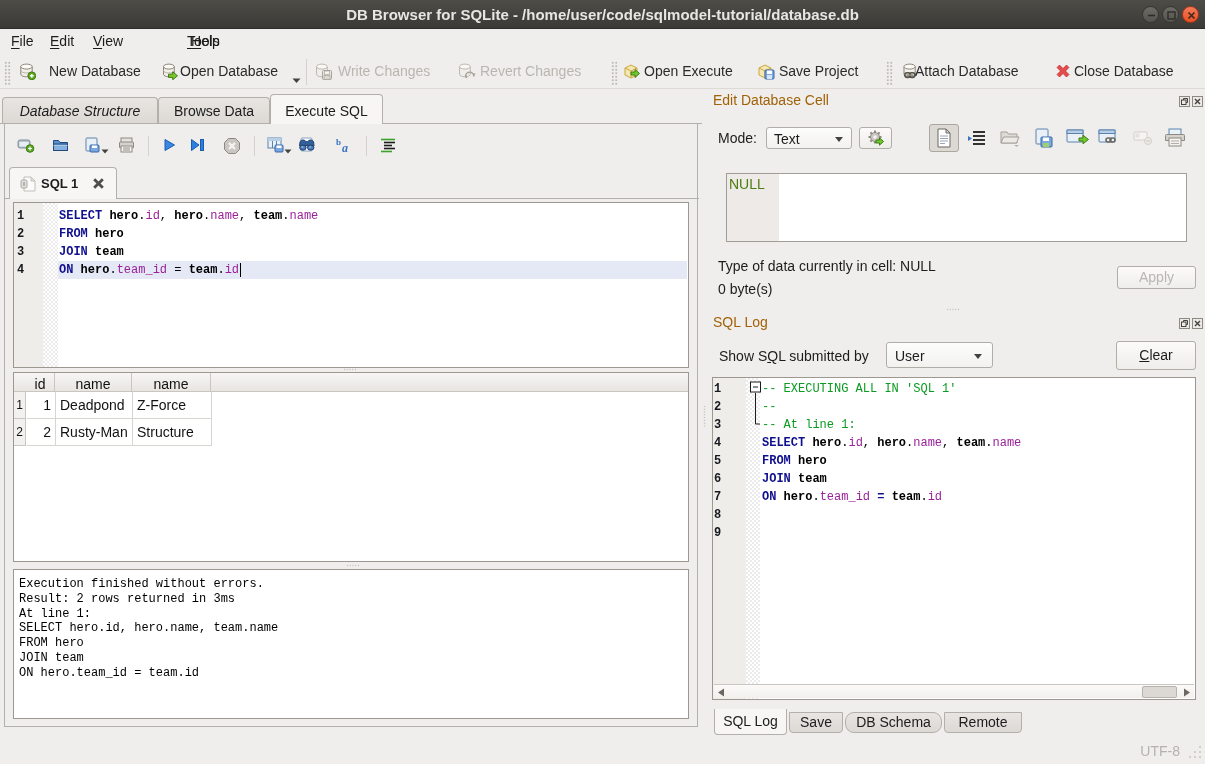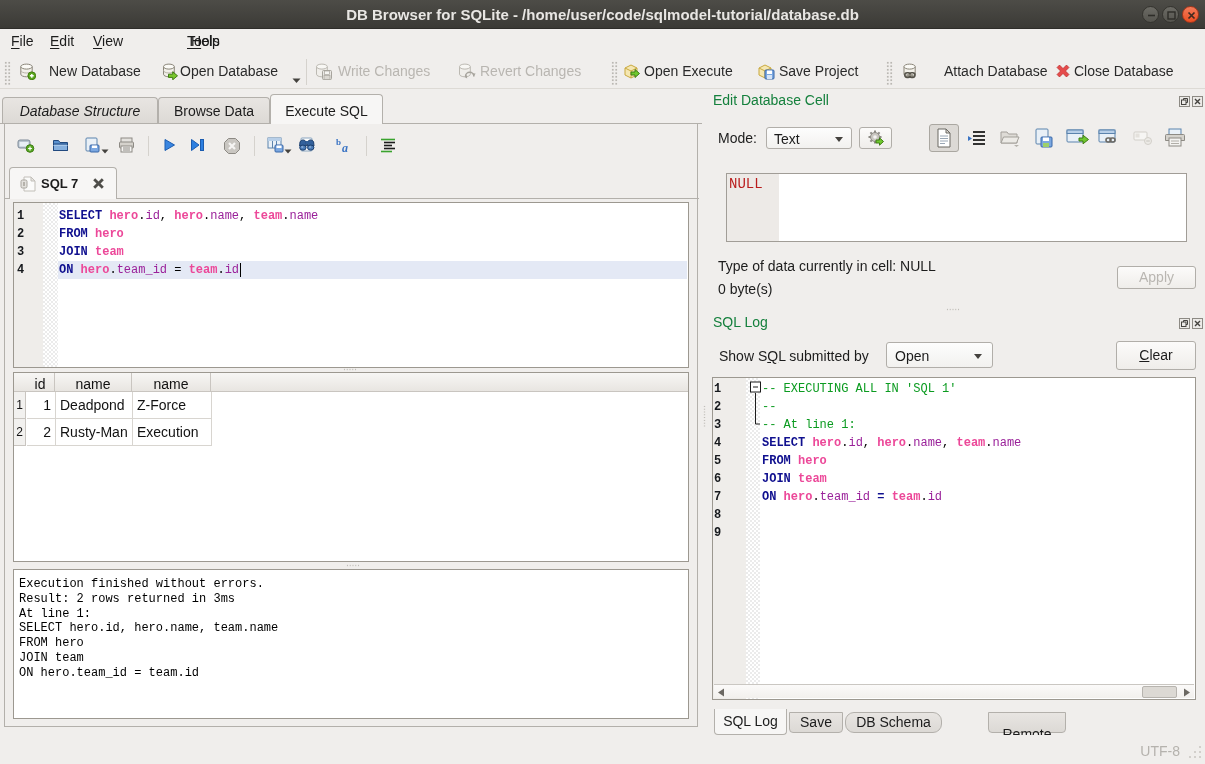--- a/index.html
+++ b/index.html
@@ -56,21 +56,21 @@
   background:#ffffff; border:1px solid #9c9890; }
 #ed-nums { position:absolute; left:0; top:0; width:29px; height:100%; background:#efedea; }
 #ed-fold { position:absolute; left:29px; top:0; width:15px; height:100%;
   background:repeating-conic-gradient(#ebebeb 0% 25%, #ffffff 0% 50%); background-size:4px 4px; }
 .edline { position:absolute; left:0; width:100%; height:18px; font-family:"Liberation Mono",monospace;
   font-size:12px; line-height:18px; white-space:pre; }
 .edline .num { position:absolute; left:0; width:24px; text-align:left; padding-left:3px; font-weight:bold; color:#16191d; font-family:"Liberation Mono",monospace; }
 .edline .code { position:absolute; left:45px; }
 #curline { position:absolute; left:44px; top:58px; right:1px; height:18px; background:#e4e9f5; }
 .kw { color:#10108f; font-weight:bold; }
-.tbl { color:#ec4899; font-weight:bold; }
+.tbl { color:#000000; font-weight:bold; }
 .fld { color:#9a219a; }
 .cmt { color:#0b9b20; }
 #cursor { position:absolute; width:1px; height:14px; background:#000; }
 
 
 #rtable { position:absolute; left:8px; top:248px; width:676px; height:190px;
   background:#ffffff; border:1px solid #9c9890; }
 #rheader { position:absolute; left:0; top:0; width:100%; height:19px;
   background:linear-gradient(#f7f6f4,#e8e5e1); border-bottom:1px solid #c9c5c0; }
 #rheader .hcell { position:absolute; top:0; height:19px; font-size:14px; color:#121212;
@@ -87,21 +87,21 @@
   font-size:12px; line-height:14.75px; color:#000; padding:7px 0 0 5px; white-space:pre; }
 
 
 .hsplit { position:absolute; width:14px; height:3px;
   background:radial-gradient(circle,#bbb8b3 0.8px,transparent 1px); background-size:2.8px 2.8px; }
 .vsplit { position:absolute; width:3px; height:32px;
   background:radial-gradient(circle,#bbb8b3 0.8px,transparent 1px); background-size:2.8px 2.8px; }
 
 
 #rightpane { position:absolute; left:706px; top:90px; width:499px; height:650px; }
-.docktitle { position:absolute; font-size:14px; color:#15803d; }
+.docktitle { position:absolute; font-size:14px; color:#a16207; }
 .dockbtn { position:absolute; width:11px; height:11px; }
 .flabel { font-size:14px; color:#1c1c1c; }
 .combo { position:absolute; background:linear-gradient(#fdfdfd,#f2f1ef); border:1px solid #b1aea9;
   border-radius:3px; font-size:14px; color:#1c1c1c; }
 .combo .arr { position:absolute; width:0; height:0; border-left:4px solid transparent;
   border-right:4px solid transparent; border-top:5px solid #44423e; }
 .btn { position:absolute; background:linear-gradient(#fcfbfa,#efedea); border:1px solid #b1aea9;
   border-radius:3px; font-size:14px; color:#1c1c1c; text-align:center; }
 .btn.dis { color:#b9b6b1; }
 
@@ -215,21 +215,21 @@
   <div class="tbgrip" style="left:886px;"></div>
   <svg class="ticon" style="left:902px;" width="16" height="17" viewBox="0 0 16 17">
     <path d="M2 3.6 v7.6 c0 1.5 2.5 2.6 5.6 2.6 s5.6-1.1 5.6-2.6 V3.6" fill="#f2f0e9" stroke="#8a8579"></path>
     <ellipse cx="7.6" cy="3.6" rx="5.6" ry="2.5" fill="#fbfaf6" stroke="#8a8579"></ellipse>
     <g fill="none" stroke="#555249" stroke-width="1.6">
         <rect x="2.8" y="9.8" width="5.6" height="4.6" rx="2.3"></rect>
         <rect x="7.4" y="9.8" width="5.6" height="4.6" rx="2.3"></rect>
       </g>
     <rect x="4.4" y="11.3" width="7" height="1.6" fill="#8d897e"></rect>
   </svg>
-  <div class="tbtxt" style="left:944px;">Attach Database</div>
+  <div class="tbtxt" style="left:915px;">Attach Database</div>
   <svg class="ticon" style="left:1055px;" width="16" height="16" viewBox="0 0 16 16">
     <path d="M2 4.5 L4.5 2 8 5.5 11.5 2 14 4.5 10.5 8 14 11.5 11.5 14 8 10.5 4.5 14 2 11.5 5.5 8 z" fill="#e54b4b" stroke="#b02020" stroke-width="0.6"></path>
   </svg>
   <div class="tbtxt" style="left:1074px;">Close Database</div>
 </div>
 
 <div style="position:absolute; left:0; top:88px; width:1205px; height:1px; background:#ddDAd5;"></div>
 <div id="maintabs">
   <div class="mtab" style="left:2px; width:156px;font-style:italic;">Database Structure</div>
   <div class="mtab" style="left:158px; width:112px;">Browse Data</div>
@@ -312,21 +312,21 @@
     <line x1="1" y1="14.5" x2="12" y2="14.5" stroke="#3aa32e" stroke-width="1.6"></line>
   </svg>
 
   <div id="sqltab">
     <svg style="position:absolute; left:10px; top:8px;" width="16" height="16" viewBox="0 0 16 16">
       <path d="M4 1 h7 l4 4 v10 h-11 z" fill="#fbfbfa" stroke="#c2bfb9"></path>
       <path d="M11 1 l4 4 h-4 z" fill="#e8e6e2" stroke="#c2bfb9"></path>
       <rect x="1" y="4" width="6" height="8" rx="1.5" fill="#e3e1dd" stroke="#a9a69f"></rect>
       <rect x="3" y="6" width="2" height="4" fill="#b5b2ab"></rect>
     </svg>
-    <div class="lbl">SQL 7</div>
+    <div class="lbl">SQL 1</div>
     <svg style="position:absolute; left:81px; top:8px;" width="15" height="15" viewBox="0 0 15 15">
       <path d="M2.2 4.2 L4.2 2.2 7.5 5.5 10.8 2.2 12.8 4.2 9.5 7.5 12.8 10.8 10.8 12.8 7.5 9.5 4.2 12.8 2.2 10.8 5.5 7.5 z" fill="#4e4d49"></path>
     </svg>
   </div>
   <div id="sqltabline"></div>
 
   <div id="editor">
     <div id="ed-nums"></div>
     <div id="ed-fold"></div>
     <div id="curline"></div>
@@ -348,21 +348,21 @@
     <div class="rrow" style="top:19px;">
       <div class="vh">1</div>
       <div class="c" style="left:13px; width:29px; text-align:right;">1</div>
       <div class="c" style="left:42px; width:77px;">Deadpond</div>
       <div class="c" style="left:119px; width:79px;">Z-Force</div>
     </div>
     <div class="rrow" style="top:46px;">
       <div class="vh">2</div>
       <div class="c" style="left:13px; width:29px; text-align:right;">2</div>
       <div class="c" style="left:42px; width:77px;">Rusty-Man</div>
-      <div class="c" style="left:119px; width:79px;">Execution</div>
+      <div class="c" style="left:119px; width:79px;">Structure</div>
     </div>
   </div>
 
   <div class="hsplit" style="left:341px; top:440px;"></div>
 
   <div id="execlog">Execution finished without errors.
 Result: 2 rows returned in 3ms
 At line 1:
 SELECT hero.id, hero.name, team.name
 FROM hero
@@ -461,21 +461,21 @@
 <svg class="abs" style="left:1165px; top:128px;" width="21" height="20" viewBox="0 0 21 20">
   <rect x="4" y="1" width="12" height="6" fill="#e9f0f7" stroke="#5b83ad"></rect>
   <path d="M1.5 6.5 h17 a1 1 0 0 1 1 1 v5 h-19 v-5 a1 1 0 0 1 1-1 z" fill="#d5d2cc" stroke="#8d8a84"></path>
   <rect x="4" y="10" width="12" height="8" fill="#f4f3f1" stroke="#8d8a84"></rect>
   <line x1="6" y1="13" x2="14" y2="13" stroke="#b1aea8"></line>
     <line x1="6" y1="15.5" x2="14" y2="15.5" stroke="#b1aea8"></line>
 </svg>
 
 <div id="celltext">
   <div id="cellnull"></div>
-  <div style="position:absolute; left:2px; top:2px; font-size:14px; color:#b91c1c;font-family:Liberation Mono, monospace;">NULL</div>
+  <div style="position:absolute; left:2px; top:2px; font-size:14px; color:#4d7c0f;">NULL</div>
 </div>
 
 <div class="flabel abs" style="left:718px; top:258px;">Type of data currently in cell: NULL</div>
 <div class="flabel abs" style="left:718px; top:281px;">0 byte(s)</div>
 <div class="btn dis" style="left:1117px; top:266px; width:79px; height:23px; line-height:21px;">Apply</div>
 
 <div class="hsplit" style="left:946px; top:308px;"></div>
 
 <div class="docktitle" style="left:713px; top:314px;">SQL Log</div>
 <svg class="dockbtn" style="left:1179px; top:318px;" width="11" height="11" viewBox="0 0 11 11">
@@ -483,21 +483,21 @@
   <rect x="2.5" y="4" width="4.5" height="4.5" fill="none" stroke="#44423e"></rect>
   <path d="M4.5 4 v-1.5 h4 v4 h-1.5" fill="none" stroke="#44423e"></path>
 </svg>
 <svg class="dockbtn" style="left:1192px; top:318px;" width="11" height="11" viewBox="0 0 11 11">
   <rect x="0.5" y="0.5" width="10" height="10" fill="#eceae7" stroke="#8d8a84"></rect>
   <path d="M3 3 L8 8 M8 3 L3 8" stroke="#44423e" stroke-width="1.4"></path>
 </svg>
 
 <div class="flabel abs" style="left:719px; top:348px;">Show S<u>Q</u>L submitted by</div>
 <div class="combo" style="left:886px; top:342px; width:107px; height:26px;">
-  <span style="position:absolute; left:8px; top:5px;">Open</span>
+  <span style="position:absolute; left:8px; top:5px;">User</span>
   <span class="arr" style="right:10px; top:11px;"></span>
 </div>
 <div class="btn" style="left:1116px; top:341px; width:80px; height:29px; line-height:27px;"><u>C</u>lear</div>
 
 <div id="slog">
   <div id="slog-nums"></div>
   <div id="slog-fold"></div>
   <div class="slline" style="top:2px;"><span class="num">1</span><span class="code"><span class="cmt">-- EXECUTING ALL IN 'SQL 1'</span></span></div>
   <div class="slline" style="top:20px;"><span class="num">2</span><span class="code"><span class="cmt">--</span></span></div>
   <div class="slline" style="top:38px;"><span class="num">3</span><span class="code"><span class="cmt">-- At line 1:</span></span></div>
@@ -522,21 +522,21 @@
     <svg class="abs" style="right:3px; top:3px;" width="8" height="9">
         <path d="M1 0.5 L7 4.5 L1 8.5 z" fill="#6b6862"></path>
       </svg>
     <div id="sl-thumb" style="right:17px; width:35px;"></div>
   </div>
 </div>
 
 <div class="btab active" style="left:714px; top:709px; width:73px; height:26px; padding-top:4px; border-top:none;">SQL Log</div>
 <div class="btab" style="left:789px; top:712px; width:54px; height:21px; padding-top:1px;">Save</div>
 <div class="btab" style="left:845px; top:712px; width:97px; height:21px; padding-top:1px;border-radius:9px;">DB Schema</div>
-<div class="btab" style="left:988px; top:712px; width:78px; height:21px; padding-top:13px;">Remote</div>
+<div class="btab" style="left:944px; top:712px; width:78px; height:21px; padding-top:1px;">Remote</div>
 
 <div id="statusbar">
   <div id="utf8">UTF-8</div>
   <svg style="position:absolute; right:3px; top:10px;" width="14" height="15" viewBox="0 0 14 15">
     <g fill="#c8c5c0">
         <circle cx="12" cy="2" r="1"></circle>
         <circle cx="12" cy="7" r="1"></circle>
         <circle cx="7" cy="7" r="1"></circle>
         <circle cx="12" cy="12" r="1"></circle>
         <circle cx="7" cy="12" r="1"></circle>

